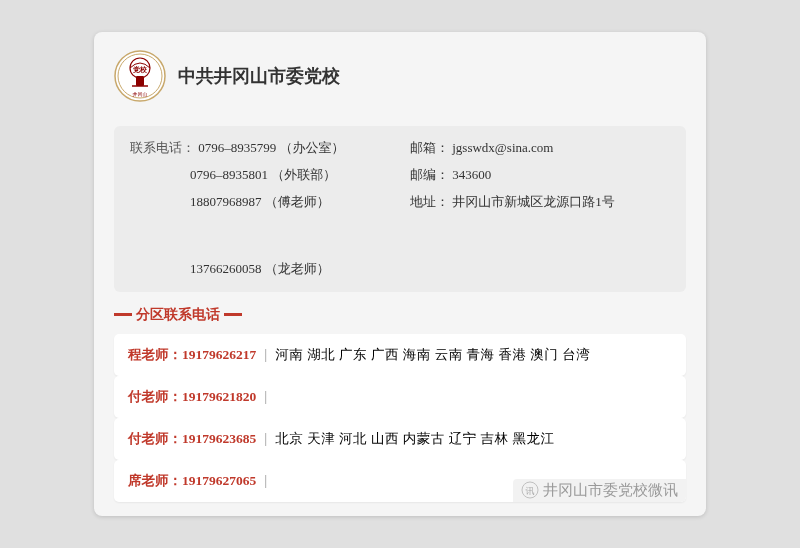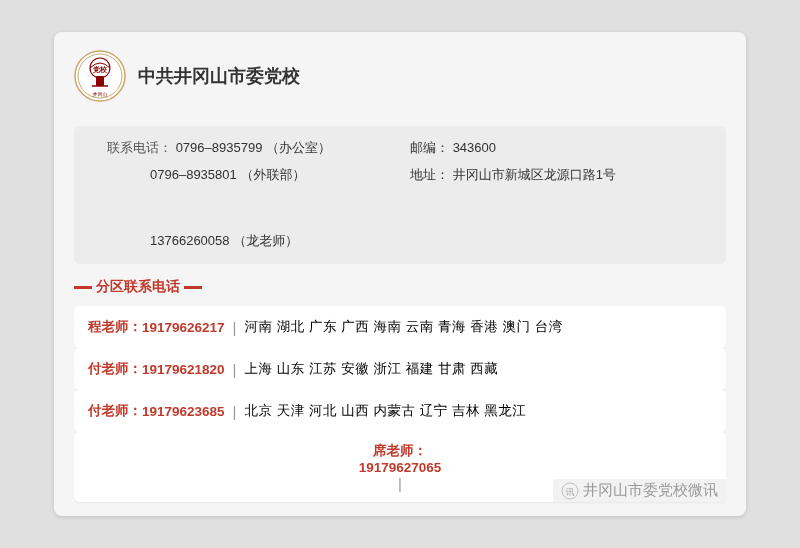--- a/index.html
+++ b/index.html
@@ -8,23 +8,24 @@
       background: #e0e0e0;
       display: flex;
       justify-content: center;
       align-items: center;
       width: 800px;
       min-height: 548px;
     }
     .card {
       background: #f5f5f5;
       border-radius: 8px;
-      width: 692px;
+      width: 612px;
       padding: 18px 20px 14px 20px;
       box-shadow: 0 1px 4px rgba(0,0,0,0.15);
+      font-family: Liberation Serif, serif;
     }
     
     .header {
       display: flex;
       align-items: center;
       margin-bottom: 14px;
       padding-bottom: 10px;
     }
     .logo {
       width: 52px;
@@ -52,21 +53,20 @@
       flex-direction: column;
       gap: 6px;
     }
     .contact-row {
       font-size: 13px;
       color: #333;
       line-height: 1.6;
     }
     .contact-row .label {
       color: #555;
-      margin-left: 17px;
     }
     
     .section-header {
       display: flex;
       align-items: center;
       margin-bottom: 10px;
     }
     .section-line-left {
       width: 18px;
       height: 3px;
@@ -145,26 +145,34 @@
       <div class="contact-left">
         <div class="contact-row">
           <span class="label">联系电话：</span>
           <span>0796–8935799</span>
           <span>（办公室）</span>
         </div>
         <div class="contact-row" style="padding-left:60px;">
           <span>0796–8935801</span>
           <span>（外联部）</span>
         </div>
+        <div class="contact-row" style="padding-left:60px;">
+          <span>18807968987</span>
+          <span>（傅老师）</span>
+        </div>
         <div class="contact-row" style="padding-left:60px;margin-top:40px;">
           <span>13766260058</span>
           <span>（龙老师）</span>
         </div>
       </div>
       <div class="contact-right">
+        <div class="contact-row">
+          <span>邮箱：</span>
+          <span>jgsswdx@sina.com</span>
+        </div>
         <div class="contact-row">
           <span>邮编：</span>
           <span>343600</span>
         </div>
         <div class="contact-row">
           <span>地址：</span>
           <span>井冈山市新城区龙源口路1号</span>
         </div>
       </div>
     </div>
@@ -179,29 +187,28 @@
       <div class="district-item">
         <span class="district-contact">程老师：</span>
         <span class="district-contact">19179626217</span>
         <span class="district-separator">|</span>
         <span class="district-regions">河南  湖北  广东  广西  海南  云南  青海  香港  澳门  台湾</span>
       </div>
       <div class="district-item">
         <span class="district-contact">付老师：</span>
         <span class="district-contact">19179621820</span>
         <span class="district-separator">|</span>
-        <span class="district-regions">上海  山东  江苏  安徽  浙江  福建  甘肃  西藏</span>
       </div>
       <div class="district-item">
         <span class="district-contact">付老师：</span>
         <span class="district-contact">19179623685</span>
         <span class="district-separator">|</span>
         <span class="district-regions">北京  天津  河北  山西  内蒙古  辽宁  吉林  黑龙江</span>
       </div>
-      <div class="district-item" style="position:relative; overflow:hidden;flex-direction:column;">
+      <div class="district-item" style="position:relative; overflow:hidden;">
         <span class="district-contact">席老师：</span>
         <span class="district-contact">19179627065</span>
         <span class="district-separator">|</span>
 
         <div style="position:absolute; right:0; bottom:0; background: rgba(240,240,240,0.85); padding: 2px 8px; border-radius: 4px 0 5px 0; display:flex; align-items:center; gap:4px;">
           <svg width="18" height="18" viewBox="0 0 18 18" style="opacity:0.7;">
             <circle cx="9" cy="9" r="8" fill="none" stroke="#aaa" stroke-width="1"></circle>
             <text x="9" y="13" font-size="9" fill="#888" text-anchor="middle">讯</text>
           </svg>
           <span style="font-size:15px; color:#999;">井冈山市委党校微讯</span>

